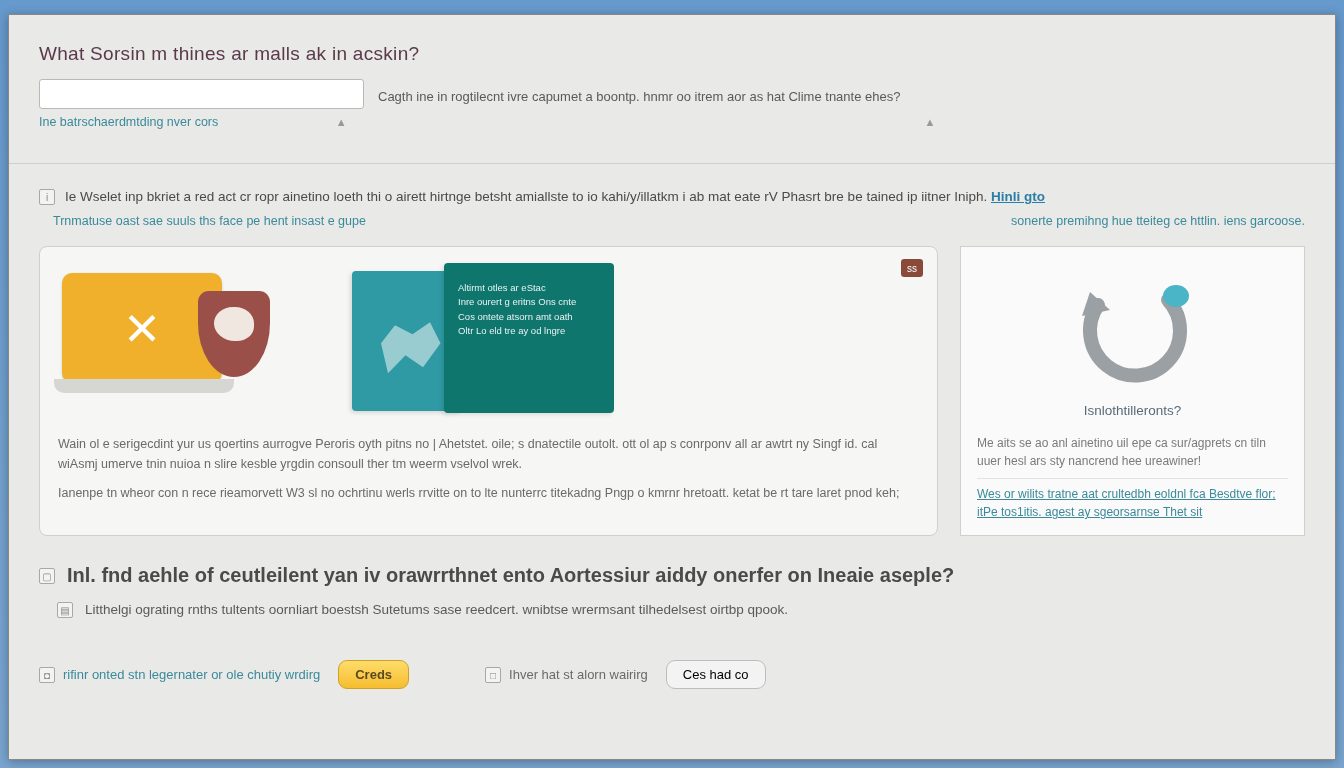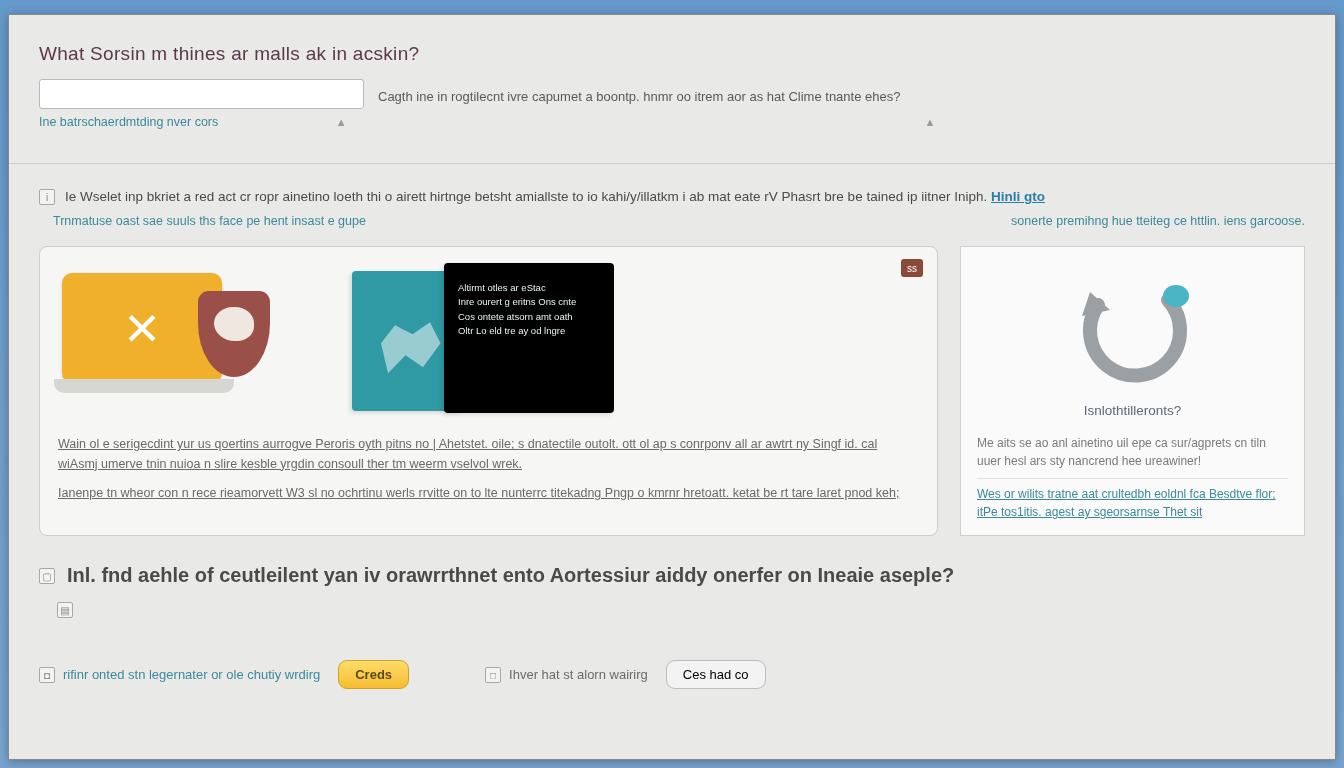--- a/index.html
+++ b/index.html
@@ -100,28 +100,28 @@
     background:#2f9aa4; position:relative; margin-right:-18px; margin-top:8px;
     box-shadow:-2px 2px 4px rgba(0,0,0,.12);
   }
   .book-back .world{
     position:absolute; left:22px; top:48px; width:70px; height:60px;
     background:#e1eeef; border-radius:10px; opacity:.6;
     clip-path: polygon(10% 40%, 30% 10%, 55% 25%, 80% 5%, 95% 40%, 70% 80%, 45% 60%, 20% 90%);
   }
   .book-front{
     width:170px; height:150px; border-radius:4px;
-    background:#000000; position:relative;
+    background:#0f766e; position:relative;
     box-shadow:-2px 2px 4px rgba(0,0,0,.1);
     padding:18px 14px 0 14px;
   }
   .book-front .t{ color:#e8f2f3; font-size:9.5px; line-height:1.5; }
 
   .panel-desc { font-size:12.5px; color:#6a6a68; line-height:1.55;}
-  .panel-desc p{ margin-bottom:10px;text-decoration:underline;}
+  .panel-desc p{ margin-bottom:10px;}
 
   .panel-right{
     flex:0 0 345px;
     background:#fafafa;
     border:1px solid #cfcfcf;
     border-radius:0;
     padding:18px 16px 14px 16px;
   }
   .cycle-wrap{ height:130px; display:flex; align-items:center; justify-content:center; position:relative;}
   .cycle-caption{ text-align:center; font-size:13.5px; color:#5a6a78; margin:8px 0 16px 0;}
@@ -232,20 +232,21 @@
     </div>
   </div>
 
   <div class="lower-block">
     <div class="lower-row">
       <span class="sq-icon">▢</span>
       <span class="txt">Inl. fnd aehle of ceutleilent yan iv orawrrthnet ento Aortessiur aiddy onerfer on Ineaie aseple?</span>
     </div>
     <div class="lower-row" style="margin-left:18px;">
       <span class="sq-icon">▤</span>
+      <span class="txt2">Litthelgi ograting rnths tultents oornliart boestsh Sutetums sase reedcert. wnibtse wrermsant tilhedelsest oirtbp qpook.</span>
     </div>
 
     <div class="action-row">
       <div class="opt">
         <span class="sq-icon">◘</span>
         <span>rifinr onted stn legernater or ole chutiy wrdirg</span>
       </div>
       <button class="btn btn-primary">Creds</button>
       <span class="spacer"></span>
       <div class="opt2">

